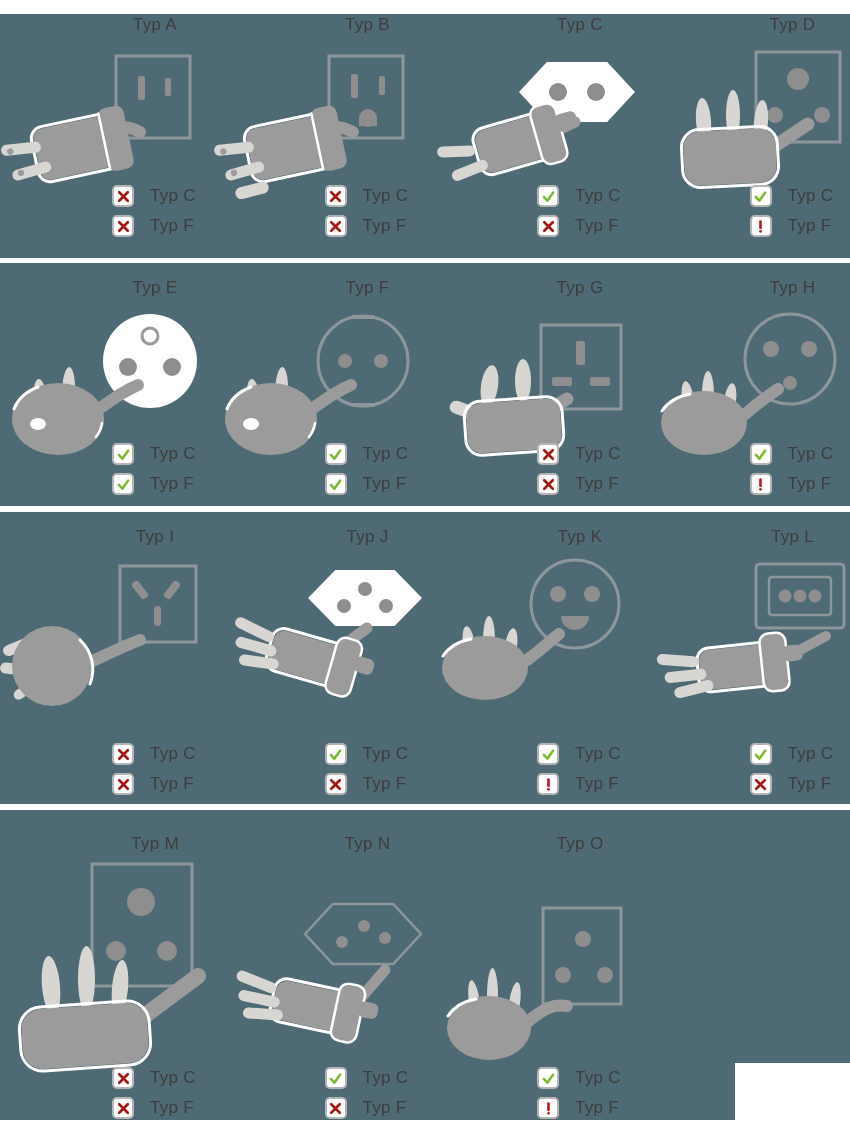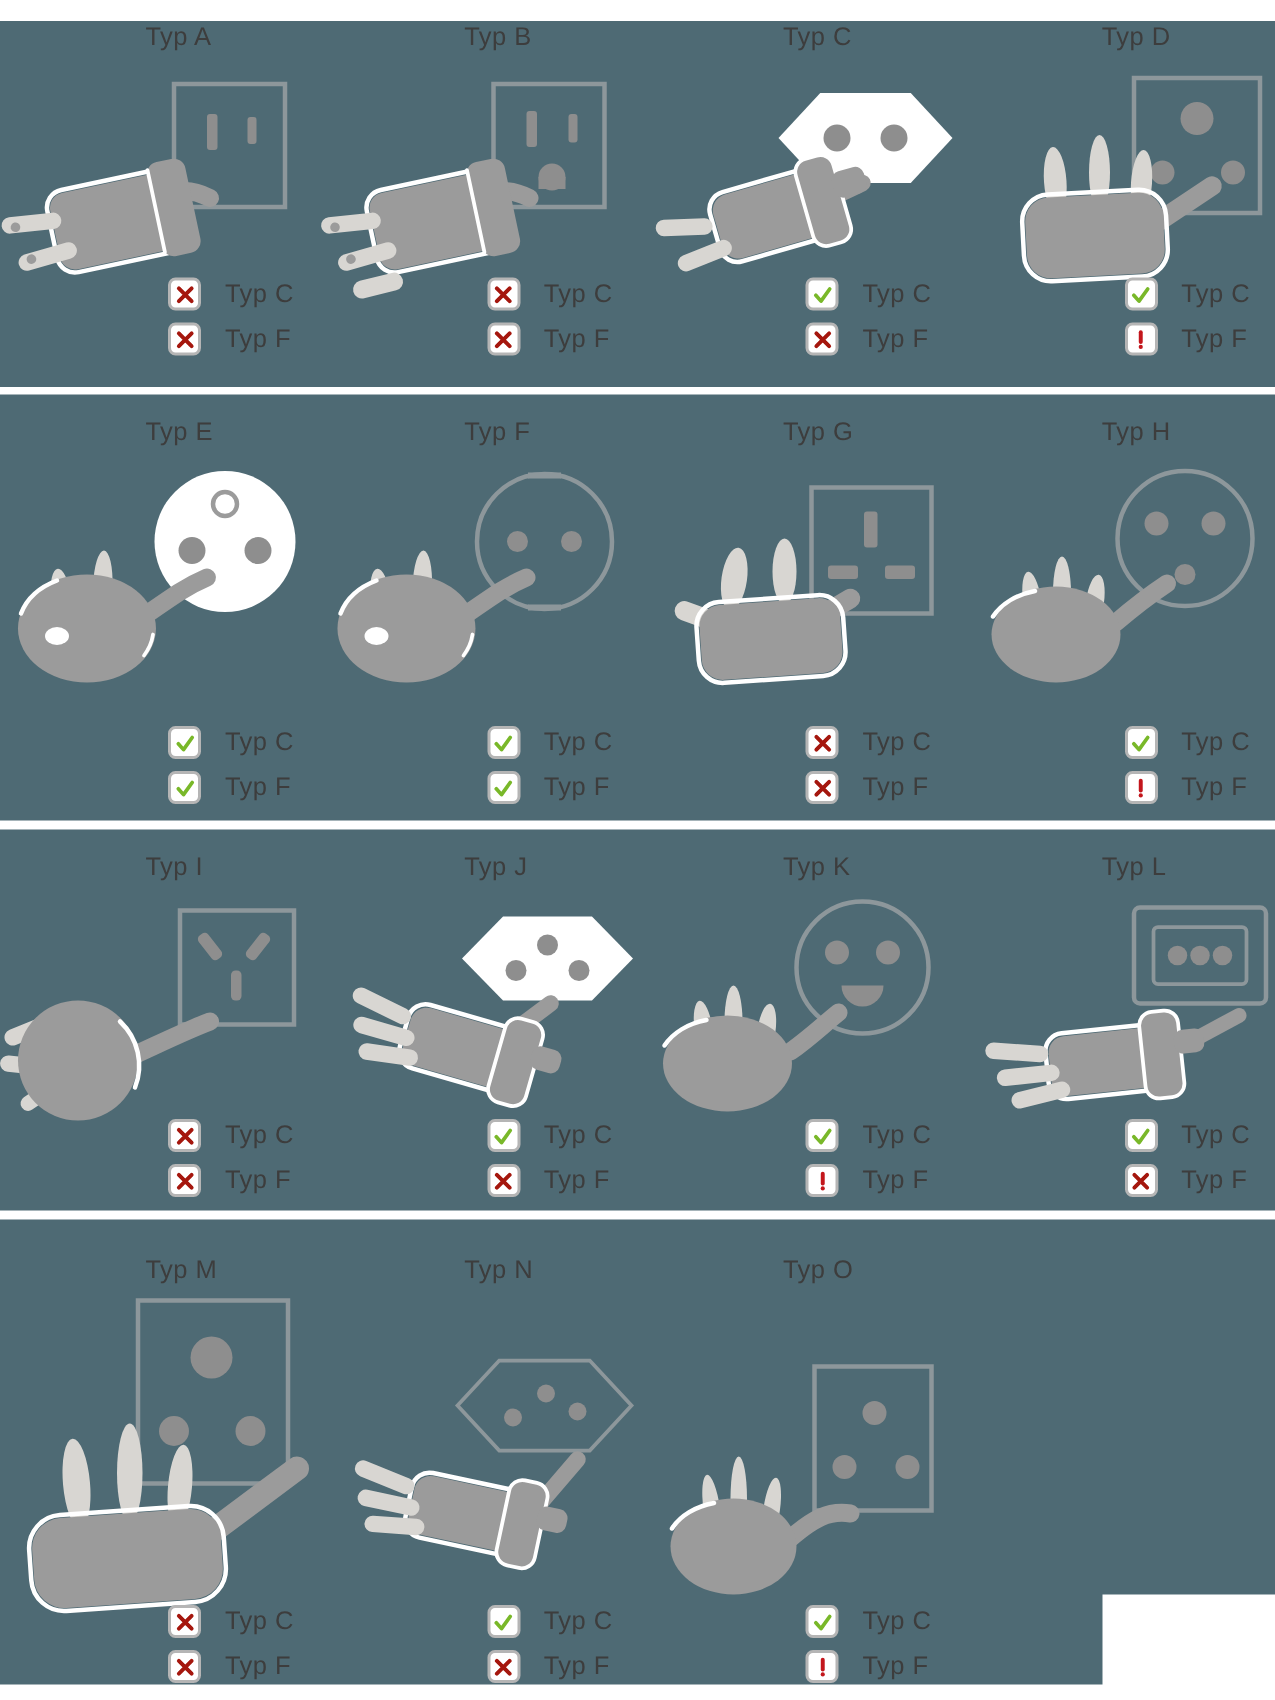--- a/index.html
+++ b/index.html
@@ -1,25 +1,25 @@
 <!DOCTYPE html>
 <html><head>
 <meta charset="utf-8">
 <style>
   *{margin:0;padding:0;box-sizing:border-box}
   html,body{background:#ffffff}
   body{font-family:"Liberation Sans",sans-serif;-webkit-font-smoothing:antialiased}
   #page{position:relative;width:850px;height:1133px;background:#fff;overflow:hidden;padding-top:14px}
   .row{display:flex;background:#4e6a74}
   .row1{height:244px;margin-bottom:5px}
-  .row2{height:284px;margin-bottom:6px}
-  .row3{height:254px;margin-bottom:6px}
+  .row2{height:243px;margin-bottom:6px}
+  .row3{height:292px;margin-bottom:6px}
   .row4{height:310px}
   .cell{position:relative;flex:0 0 212.5px;height:100%}
-  .cell-label{position:absolute;top:1px;left:97px;width:116px;
+  .cell-label{position:absolute;top:1px;left:97px;width:116px;text-align:center;
     font-size:17px;color:#3d3d3d;letter-spacing:.3px;white-space:nowrap}
   .row2 .cell-label,.row3 .cell-label{top:15px}
   .row4 .cell-label{top:24px}
   svg.illu{position:absolute;left:0;top:22px;width:212px;height:150px;overflow:visible}
   .row2 svg.illu,.row3 svg.illu{top:40px}
   .row4 svg.illu{top:46px;height:215px}
   .badges{position:absolute;left:112px;display:flex;flex-direction:column;gap:8px}
   .row1 .badges{bottom:21px}
   .row2 .badges{bottom:11px}
   .row3 .badges{bottom:9px}

